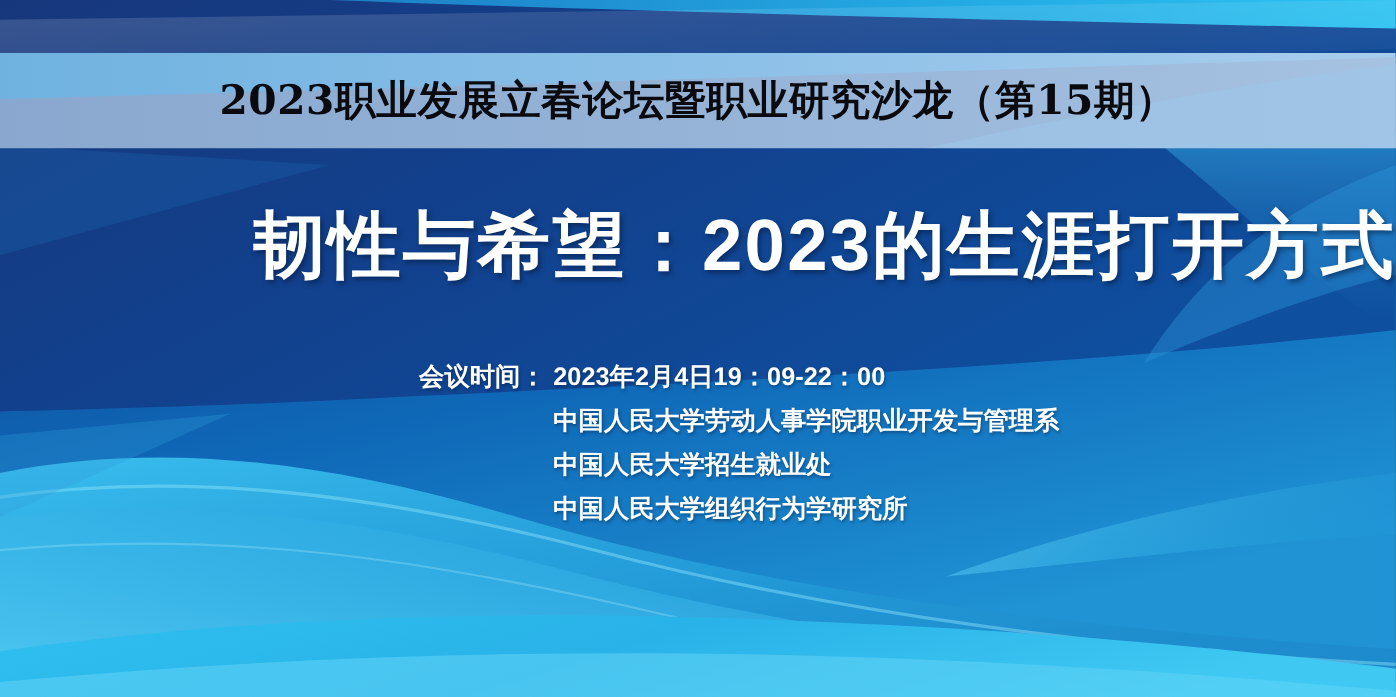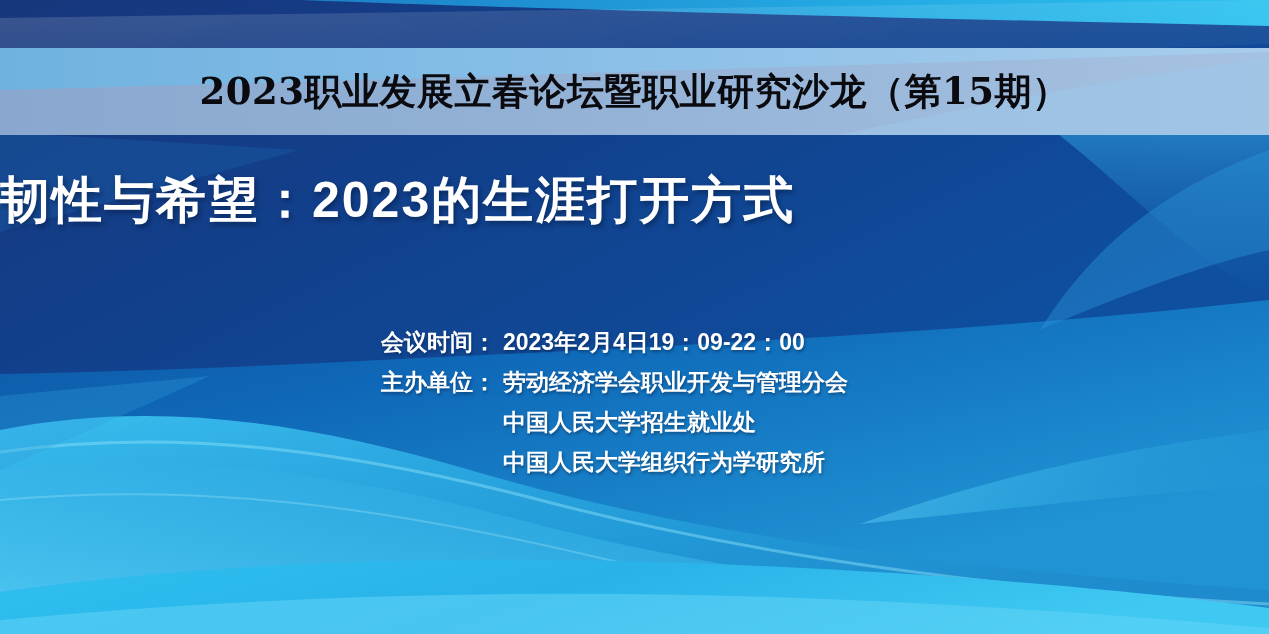--- a/index.html
+++ b/index.html
@@ -56,24 +56,24 @@
     letter-spacing: 0.5px;
     color: #0a0a0f;
     white-space: nowrap;
     line-height: 1;
   }
 
   
   .main-title {
     position: absolute;
     left: 0;
-    top: 172px;
+    top: 186px;
     width: 1269px;
-    text-align: left;
-    font-size: 50px;
+    text-align: right;
+    font-size: 66px;
     font-weight: 700;
     color: #ffffff;
     letter-spacing: 2px;
     line-height: 1.12;
     white-space: nowrap;
     text-shadow: 2px 3px 5px rgba(4, 26, 60, 0.55);
   }
 
   
   .details {
@@ -210,25 +210,25 @@
   <div class="main-title">韧性与希望：2023的生涯打开方式</div>
 
   <div class="details">
 
     <div class="detail-row">
       <span class="detail-label">会议时间：</span>
       <span class="detail-value">2023年2月4日19：09-22：00</span>
     </div>
 
 
-    <div class="detail-row">
+
+    <div class="detail-row continuation">
       <span class="detail-label">主办单位：</span>
-      <span class="detail-value">劳动经济学会职业开发与管理分会</span>
-    </div>
-
+      <span class="detail-value">中国人民大学劳动人事学院职业开发与管理系</span>
+    </div>
 
     <div class="detail-row continuation">
       <span class="detail-label">主办单位：</span>
       <span class="detail-value">中国人民大学招生就业处</span>
     </div>
 
     <div class="detail-row continuation">
       <span class="detail-label">主办单位：</span>
       <span class="detail-value">中国人民大学组织行为学研究所</span>
     </div>

